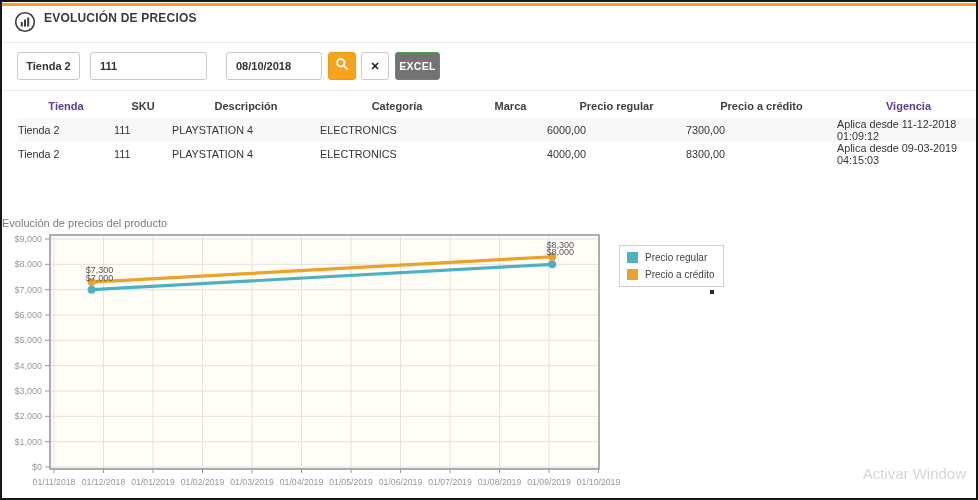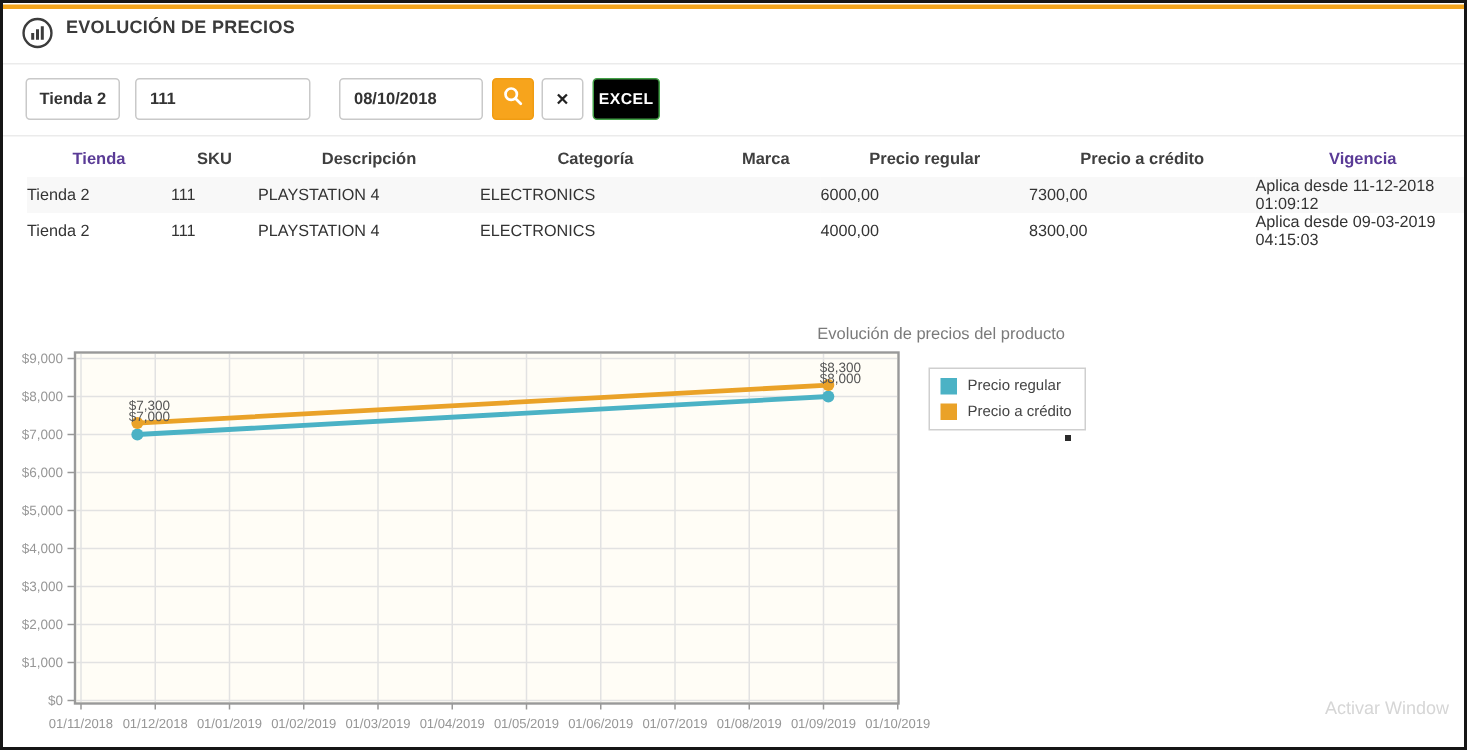--- a/index.html
+++ b/index.html
@@ -20,43 +20,43 @@
   .store-select{width:63px;display:flex;align-items:center;justify-content:center;}
   .filters input{padding:0 9px;outline:none;font-family:"Liberation Sans",sans-serif;}
   .in-sku{width:117px;margin-left:10px;}
   .in-date1{width:96px;margin-left:19px;}
   .in-date2{width:114px;margin-left:6px;}
   .btn{height:28px;box-sizing:border-box;border-radius:3px;display:flex;align-items:center;
     justify-content:center;cursor:pointer;}
   .btn-search{width:28px;margin-left:6px;background:#f7a41c;border:1px solid #f09c12;}
   .btn-clear{width:28px;margin-left:5px;background:#fff;border:1px solid #c9c9c9;
     font-size:11px;font-weight:bold;color:#222;}
-  .btn-excel{width:45px;margin-left:6px;background:#000000;border:1px solid #43a047;
+  .btn-excel{width:45px;margin-left:6px;background:#737373;border:1px solid #43a047;
     color:#fff;font-size:10.5px;font-weight:bold;letter-spacing:.3px;}
 
   .results{position:absolute;top:91px;left:0;}
   table{border-collapse:collapse;table-layout:fixed;width:962px;margin-left:16px;}
   th{font-size:11px;font-weight:bold;color:#3f3f3f;text-align:center;height:25px;padding:0;}
   th.link{color:#5a3b96;}
   td{font-size:10.8px;color:#333;height:23px;padding:0;}
   tr.r0{background:#f8f8f8;}
   .c0{width:96px;} .c1{width:58px;} .c2{width:148px;} .c3{width:154px;}
   .c4{width:73px;} .c5{width:139px;} .c6{width:151px;} .c7{width:143px;}
 
   .chart-wrap{position:absolute;top:215px;left:0;width:720px;height:285px;}
-  .chart-title{position:absolute;top:0;left:0;width:708px;text-align:right;
+  .chart-title{position:absolute;top:0;left:0;width:708px;text-align:left;
     font-size:11px;color:#7a7a7a;}
   #chart-svg{position:absolute;top:0;left:0;}
   .legend{position:absolute;left:617px;top:28px;background:#fff;border:1px solid #cfcfcf;
     padding:6px 9px 6px 7px;display:flex;flex-direction:column;gap:6px;}
   .legend-row{display:flex;align-items:center;gap:7px;}
   .legend-sw{width:11px;height:11px;display:inline-block;}
   .legend-label{font-size:10px;color:#444;white-space:nowrap;}
   .stray-dot{position:absolute;left:708px;top:288px;width:4px;height:4px;background:#2b2b2b;}
-  .watermark{position:absolute;top:463px;right:10px;font-size:12px;color:#d6d6d6;margin-left:40px;}
+  .watermark{position:absolute;top:463px;right:10px;font-size:15px;color:#d6d6d6;margin-left:40px;}
 </style>
 </head>
 <body>
 
 <div class="accent-line"></div>
 
 <div class="app-header">
   <span>
     <svg width="22" height="22" viewBox="0 0 22 22">
       <circle cx="11" cy="11" r="9.3" fill="none" stroke="#3c3c3c" stroke-width="1.6"></circle>

